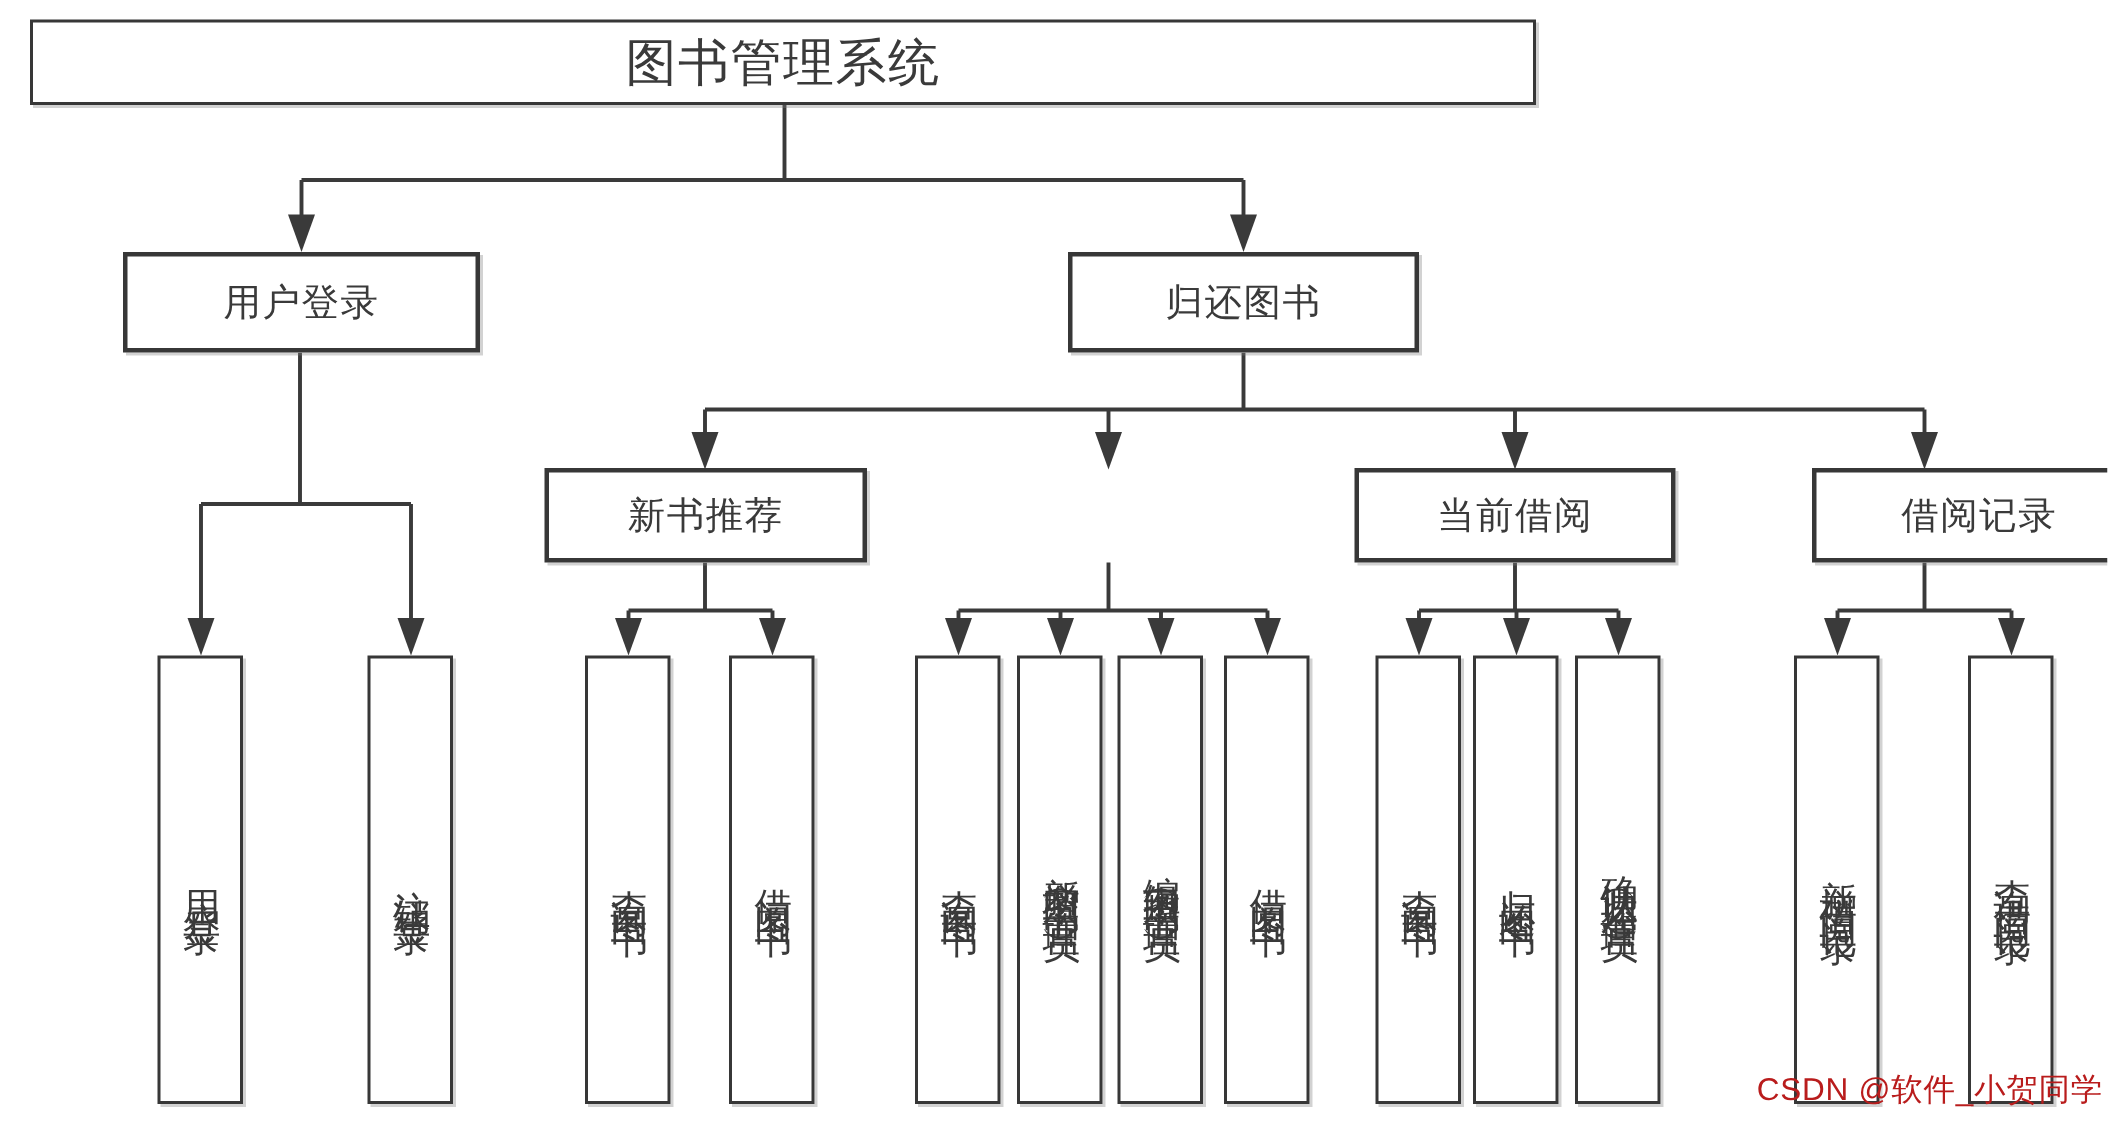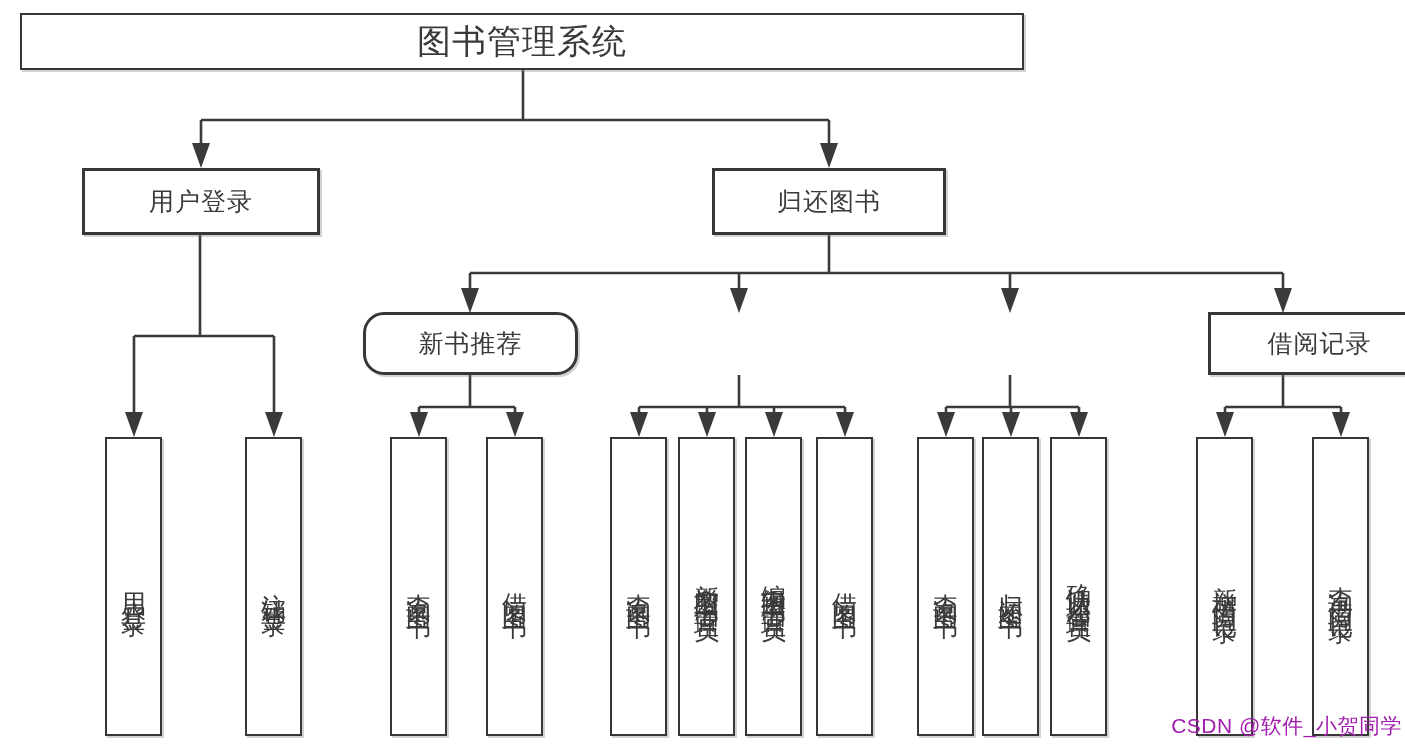--- a/index.html
+++ b/index.html
@@ -19,21 +19,21 @@
   .hbox { font-size:25px; letter-spacing:1px; white-space:nowrap; }
   .rootbox { border-width:2.5px; font-size:34px; }
   .vbox { border-width:2.5px; }
   .vtext {
     writing-mode:vertical-rl; line-height:1;
     font-size:25px; letter-spacing:7px;
   }
   .vtext.tight { letter-spacing:5px; }
   .watermark {
     position:absolute; right:3px; bottom:7px; z-index:5;
-    font-size:21px; letter-spacing:0.5px; color:#a21caf; white-space:nowrap;
+    font-size:21px; letter-spacing:0.5px; color:#b91c1c; white-space:nowrap;
   }
 </style>
 </head>
 <body>
 
 <div class="canvas">
 
   <svg class="wires" viewBox="0 0 1405 747" xmlns="http://www.w3.org/2000/svg">
     <g stroke="#3a3a3a" stroke-width="2.6" fill="none">
 
@@ -72,21 +72,22 @@
       <polygon points="1216,412 1234,412 1225,437"></polygon>
       <polygon points="1332,412 1350,412 1341,437"></polygon>
     </g>
   </svg>
 
   <div class="box hbox rootbox" style="left:20px; top:13px; width:1004px; height:57px;">图书管理系统</div>
 
   <div class="box hbox" style="left:82px; top:168px; width:238px; height:67px;">用户登录</div>
   <div class="box hbox" style="left:712px; top:168px; width:234px; height:67px;">归还图书</div>
 
-  <div class="box hbox" style="left:363px; top:312px; width:215px; height:63px;border-radius:21px;">新书推荐</div>
+  <div class="box hbox" style="left:363px; top:312px; width:215px; height:63px;">新书推荐</div>
+  <div class="box hbox" style="left:903px; top:312px; width:214px; height:63px;">当前借阅</div>
   <div class="box hbox" style="left:1172px; top:312px; width:223px; height:63px;margin-left:36px;">借阅记录</div>
 
   <div class="box vbox" style="left:105px; top:437px; width:57px; height:299px;">
     <span class="vtext">用户登录</span>
   </div>
   <div class="box vbox" style="left:245px; top:437px; width:57px; height:299px;">
     <span class="vtext">注销登录</span>
   </div>
 
   <div class="box vbox" style="left:390px; top:437px; width:57px; height:299px;">

